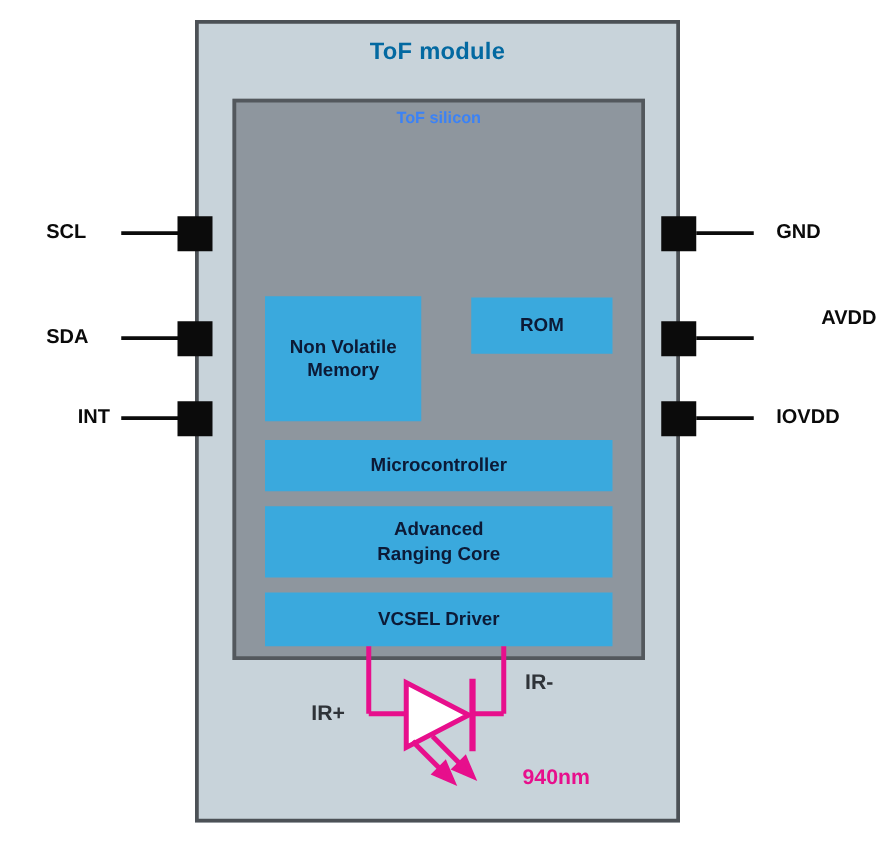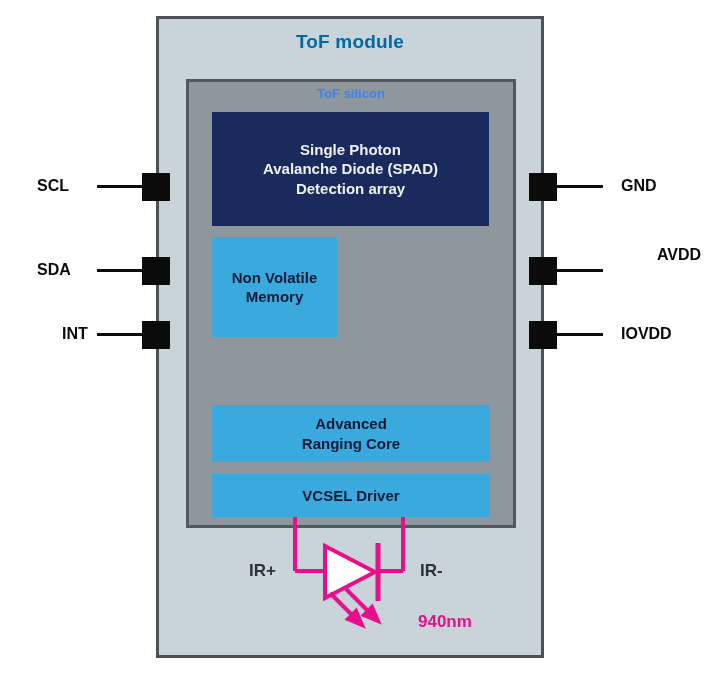--- a/index.html
+++ b/index.html
@@ -48,33 +48,34 @@
 <body>
 
 <div class="canvas">
 
   <div class="module-box"></div>
   <div class="module-title">ToF module</div>
 
   <div class="silicon-box"></div>
   <div class="silicon-title">ToF silicon</div>
 
-  <div class="block navy" style="left:212px; top:112px; width:277px; height:114px;">
-    <span>Single Photon
-Avalanche Diode (SPAD)
-Detection array</span>
-  </div>
 
   <div class="block blue" style="left:212px; top:237px; width:125px; height:100px;">
     <span>Non Volatile
 Memory</span>
   </div>
 
+  <div class="block blue" style="left:377px; top:238px; width:113px; height:45px;">
+    <span>ROM</span>
+  </div>
 
 
+  <div class="block blue" style="left:212px; top:352px; width:278px; height:41px;">
+    <span>Microcontroller</span>
+  </div>
 
   <div class="block blue" style="left:212px; top:405px; width:278px; height:57px;">
     <span>Advanced
 Ranging Core</span>
   </div>
 
   <div class="block blue" style="left:212px; top:474px; width:278px; height:43px;">
     <span>VCSEL Driver</span>
   </div>
 
@@ -113,16 +114,16 @@
     <path d="M378 543 V601" stroke="#e70f8c" stroke-width="5" fill="none"></path>
     <g stroke="#e70f8c" stroke-width="4" fill="#e70f8c">
       <path d="M330 593 L353 616"></path>
       <polygon points="362,625 356,611 348,619"></polygon>
       <path d="M346 589 L369 612"></path>
       <polygon points="378,621 372,607 364,615"></polygon>
     </g>
   </svg>
 
   <div class="ir-label" style="left:249px; top:561px;">IR+</div>
-  <div class="ir-label" style="left:420px; top:561px;">IR-</div>
+  <div class="ir-label" style="left:420px; top:536px;">IR-</div>
   <div class="wavelength-label" style="left:386px; top:612px;margin-left:32px;">940nm</div>
 
 </div>
 
 </body></html>

